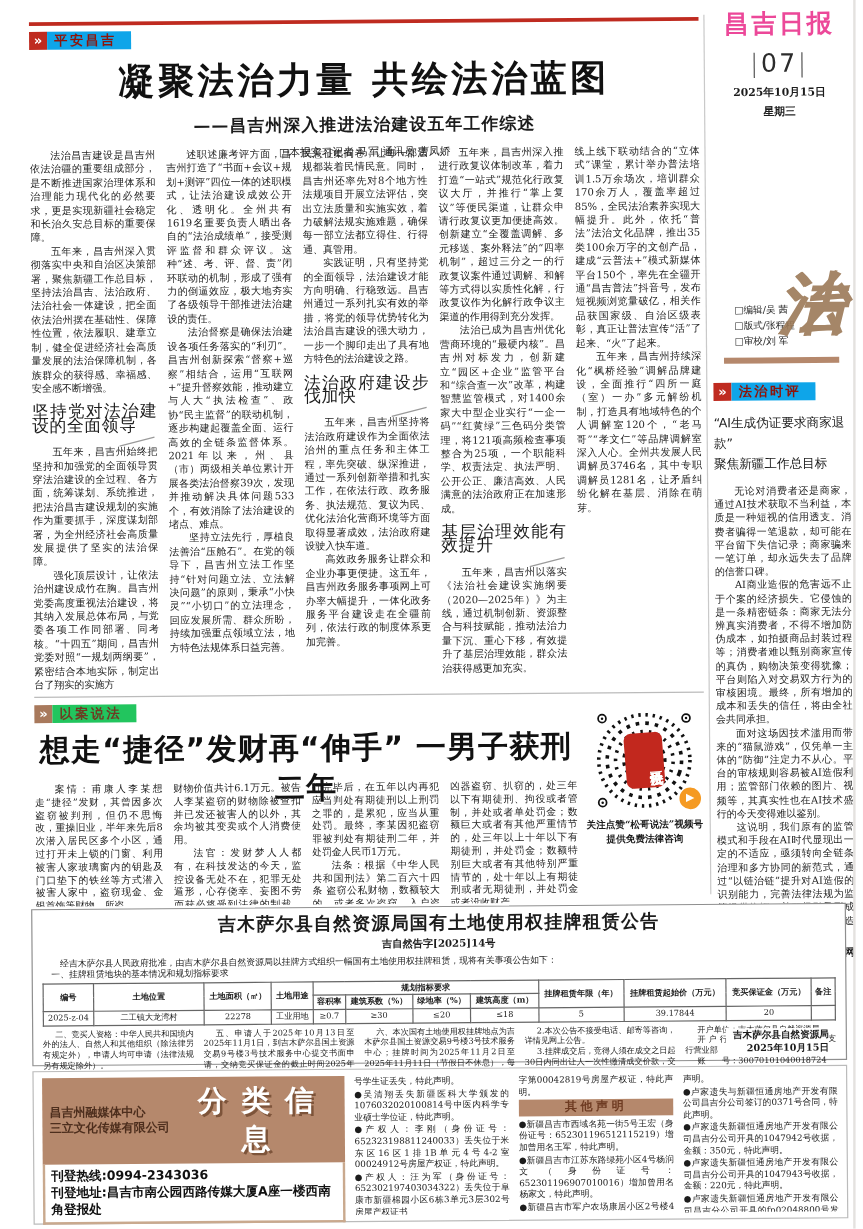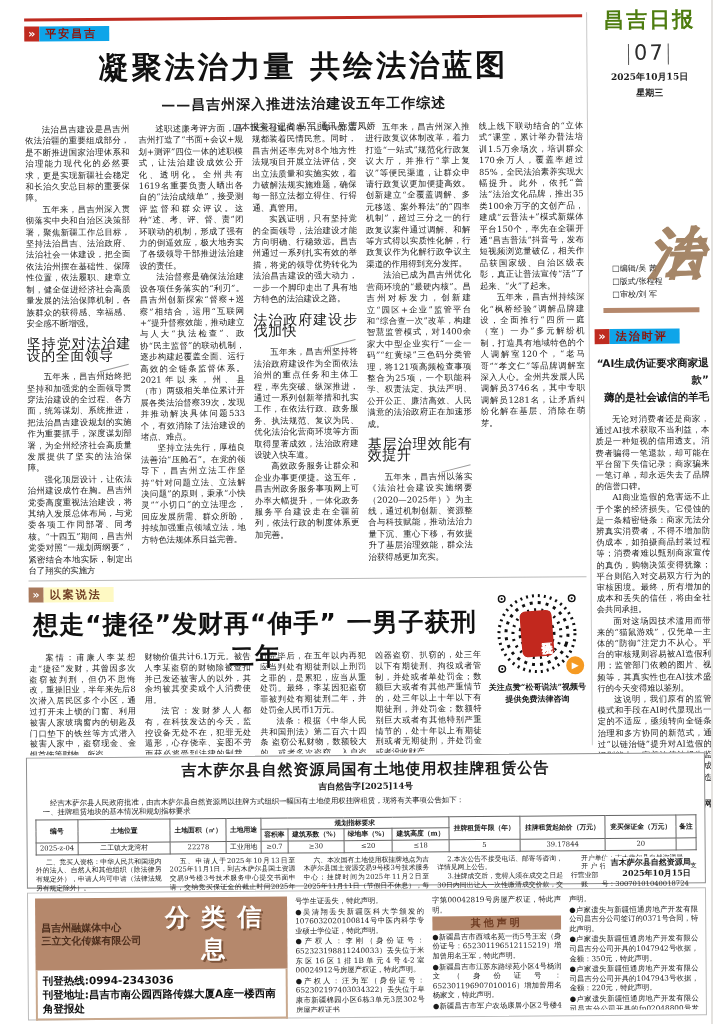--- a/index.html
+++ b/index.html
@@ -9,21 +9,21 @@
   .edge{position:absolute;left:711px;top:0;width:2px;height:1024px;background:#e4e2df;}
   
   .banner{display:inline-flex;align-items:center;height:15px;}
   .chev{width:15px;height:15px;background:#bf2b20;color:#fff;font-size:11px;line-height:15px;
     text-align:center;font-family:"DejaVu Sans",sans-serif;font-weight:bold;flex:0 0 15px;}
   .chev::before{content:"»";}
   .banner-label{height:15px;line-height:15px;padding:0 12px 0 6px;font-size:11px;font-weight:bold;
     letter-spacing:2px;font-family:"DejaVu Sans",sans-serif;}
   .red .banner-label{background:#0ea5e9;color:#8e1409;}
   .tan .chev{background:#a8795c;}
-  .tan .banner-label{background:#fef9c3;color:#6e3b22;}
+  .tan .banner-label{background:#22c55e;color:#6e3b22;}
   
   .top-rule{position:absolute;left:28px;top:16px;width:558px;height:3px;background:#bf2b20;}
   .v-rule{position:absolute;left:590px;top:14px;width:1px;height:733px;background:#c9c9c9;}
   .case-rule{position:absolute;left:28px;top:578px;width:558px;height:1px;background:#bbb;}
   
   .main-banner{position:absolute;left:28px;top:24px;}
   .main-head{position:absolute;left:28px;top:46px;width:558px;text-align:center;}
   .main-head h1{margin:0;font-size:30px;letter-spacing:3px;font-family:"DejaVu Sans",sans-serif;
     font-weight:bold;color:#111;}
   .main-head h2{margin:8px 0 0;font-size:14px;font-weight:bold;letter-spacing:1px;
@@ -33,35 +33,35 @@
     overflow:hidden;}
   .col{flex:1;min-width:0;font-size:8.4px;line-height:11.4px;text-align:justify;overflow:hidden;}
   .para{margin:0;text-indent:2em;}
   .para.pc{text-indent:0;}
   .crosshead{margin:7px 0 6px;padding:2px 0 4px;font-size:14px;font-weight:normal;
     font-family:"DejaVu Sans",sans-serif;position:relative;letter-spacing:0.5px;}
   .crosshead::after{content:"";position:absolute;right:2px;bottom:0;width:30px;height:1px;
     background:#9a9a9a;transform:rotate(-14deg);transform-origin:right bottom;}
   
   .sidebar{position:absolute;left:596px;top:8px;width:114px;}
-  .paper-name{color:#4d7c0f;font-size:21px;font-weight:bold;text-align:center;letter-spacing:2px;
+  .paper-name{color:#ec4899;font-size:21px;font-weight:bold;text-align:center;letter-spacing:2px;
     font-family:"DejaVu Serif",serif;}
   .pageno{text-align:center;font-size:21px;color:#2c2c2c;margin-top:7px;letter-spacing:2px;
     font-family:"DejaVu Sans",sans-serif;}
   .pageno::before,.pageno::after{content:"|";font-weight:300;color:#555;}
   .pdate{text-align:center;font-size:9px;font-weight:bold;margin-top:6px;}
   .pweek{text-align:center;font-size:9px;font-weight:bold;margin-top:3px;}
   .calli{width:100%;text-align:center;margin:12px 0 4px;color:#9c7a58;font-size:56px;line-height:62px;
     font-weight:bold;font-style:italic;letter-spacing:0;writing-mode:vertical-rl;height:134px;
     margin-left:auto;margin-right:auto;display:block;opacity:.9;}
-  .credits{margin:16px 0 0 18px;font-size:8px;line-height:13px;color:#222;}
+  .credits{margin:6px 0 0 18px;font-size:8px;line-height:13px;color:#222;}
   .credits p{margin:0;text-indent:0;}
   .tan-bar{width:96px;height:5px;background:#b5886c;margin:7px auto 12px;}
   .comm-banner{margin-left:0;}
-  .comm-title{margin:11px 0 8px;text-align:right;font-size:10.5px;font-weight:bold;line-height:17px;
+  .comm-title{margin:11px 0 8px;text-align:left;font-size:10.5px;font-weight:normal;line-height:17px;
     font-family:"DejaVu Sans",sans-serif;}
   .comm-body{font-size:8.3px;line-height:11.2px;text-align:justify;height:382px;overflow:hidden;}
   .comm-source{margin-top:3px;text-align:right;font-size:8.5px;font-weight:bold;}
   
   .case-banner{position:absolute;left:28px;top:585px;}
   .case-title{position:absolute;left:28px;top:606px;width:452px;text-align:center;margin:0;
     font-size:25px;font-weight:bold;letter-spacing:1px;font-family:"DejaVu Sans",sans-serif;color:#111;}
   .case-cols{position:absolute;left:28px;top:650px;width:452px;height:103px;display:flex;gap:9px;
     overflow:hidden;}
   .case-cols .col{font-size:8.2px;line-height:10.8px;}
@@ -173,21 +173,21 @@
           <p class="para pc">□审校/刘  军</p>
         </div>
       <div class="tan-bar"></div>
 
       <div class="banner red comm-banner">
         <span class="chev"></span>
         <span class="banner-label">法治时评</span>
       </div>
       <div class="comm-title">
         <span>“AI生成伪证要求商家退款”</span><br>
-        <span>薅的是社会诚信的羊毛</span>
+        <span>聚焦新疆工作总目标</span>
       </div>
       <div class="comm-body">
           <p class="para">无论对消费者还是商家，通过AI技术获取不当利益，本质是一种短视的信用透支。消费者骗得一笔退款，却可能在平台留下失信记录；商家骗来一笔订单，却永远失去了品牌的信誉口碑。</p>
           <p class="para">AI商业造假的危害远不止于个案的经济损失。它侵蚀的是一条精密链条：商家无法分辨真实消费者，不得不增加防伪成本，如拍摄商品封装过程等；消费者难以甄别商家宣传的真伪，购物决策变得犹豫；平台则陷入对交易双方行为的审核困境。最终，所有增加的成本和丢失的信任，将由全社会共同承担。</p>
           <p class="para">面对这场因技术滥用而带来的“猫鼠游戏”，仅凭单一主体的“防御”注定力不从心。平台的审核规则容易被AI造假利用；监管部门依赖的图片、视频等，其真实性也在AI技术盛行的今天变得难以鉴别。</p>
           <p class="para">这说明，我们原有的监管模式和手段在AI时代显现出一定的不适应，亟须转向全链条治理和多方协同的新范式，通过“以链治链”提升对AI造假的识别能力，完善法律法规为监管提供依据，并积极引导形成社会共治格局，有效应对AI造假对营商环境的冲击。</p>
         </div>
       <div class="comm-source">来源：新华网</div>
     </aside>
 

